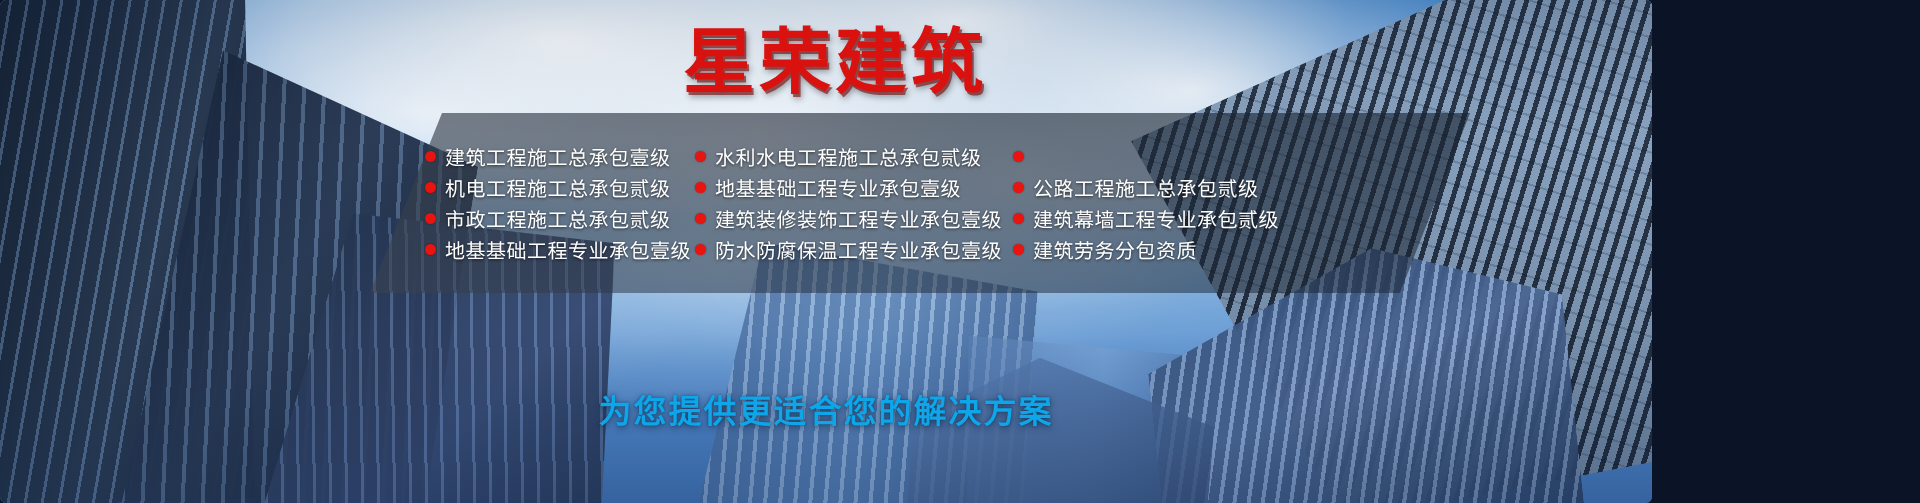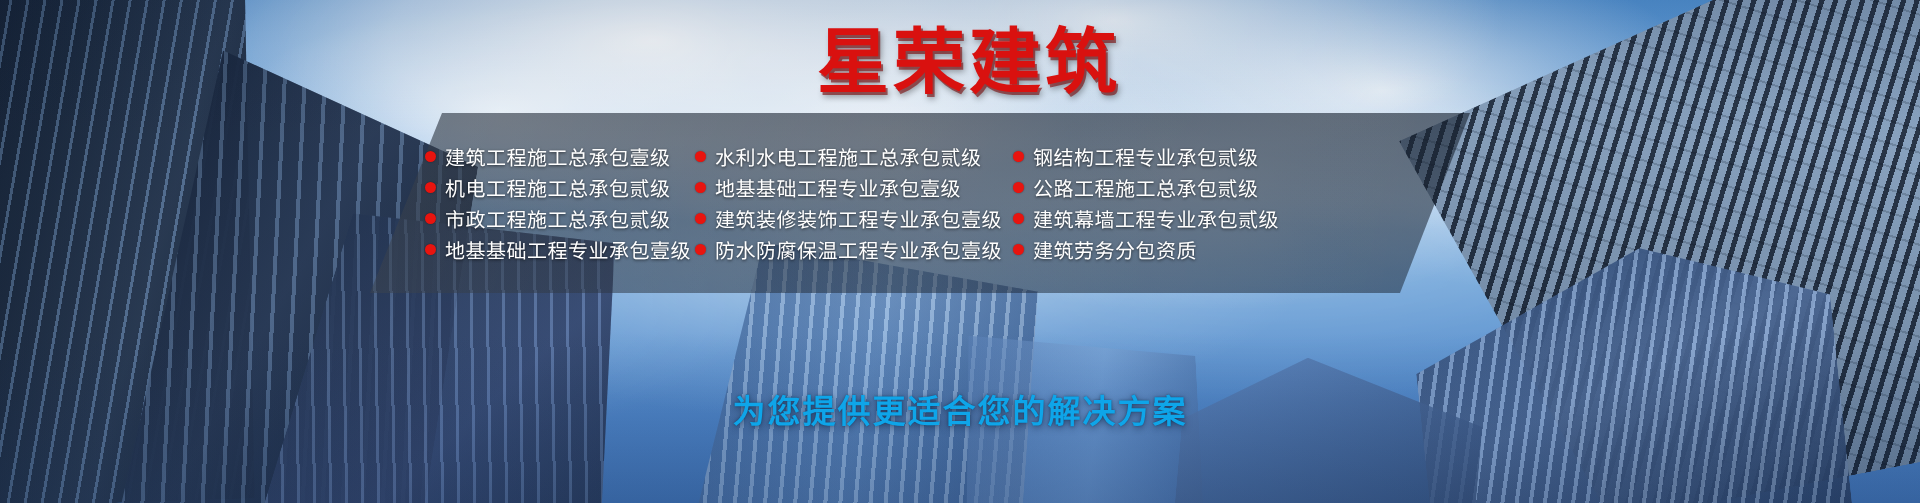--- a/index.html
+++ b/index.html
@@ -7,24 +7,25 @@
     margin: 0;
     padding: 0;
     background: #0b1426;
   }
   body {
     font-family: "Liberation Sans", "DejaVu Sans", sans-serif;
   }
 
   .banner {
     position: relative;
-    width: 1920px;
+    width: 1652px;
     height: 503px;
     overflow: hidden;
     background: #2b3d57;
+    border-radius: 6px;
   }
 
   
   .bg-sky {
     position: absolute;
     inset: 0;
     background:
       radial-gradient(ellipse 700px 260px at 34% 8%, rgba(255,255,255,0.92) 0%, rgba(255,255,255,0.55) 38%, rgba(255,255,255,0.0) 70%),
       radial-gradient(ellipse 520px 200px at 58% 4%, rgba(255,255,255,0.85) 0%, rgba(255,255,255,0.35) 45%, rgba(255,255,255,0) 75%),
       radial-gradient(ellipse 420px 180px at 72% 18%, rgba(255,255,255,0.80) 0%, rgba(255,255,255,0.30) 45%, rgba(255,255,255,0) 78%),
@@ -363,21 +364,20 @@
       </div>
       <div class="qual-item">
         <span class="bullet"></span>
         <span class="qual-text">防水防腐保温工程专业承包壹级</span>
       </div>
     </div>
 
     <div class="qual-col qual-col-3">
       <div class="qual-item">
         <span class="bullet"></span>
-        <span class="qual-text">钢结构工程专业承包贰级</span>
       </div>
       <div class="qual-item">
         <span class="bullet"></span>
         <span class="qual-text">公路工程施工总承包贰级</span>
       </div>
       <div class="qual-item">
         <span class="bullet"></span>
         <span class="qual-text">建筑幕墙工程专业承包贰级</span>
       </div>
       <div class="qual-item">

